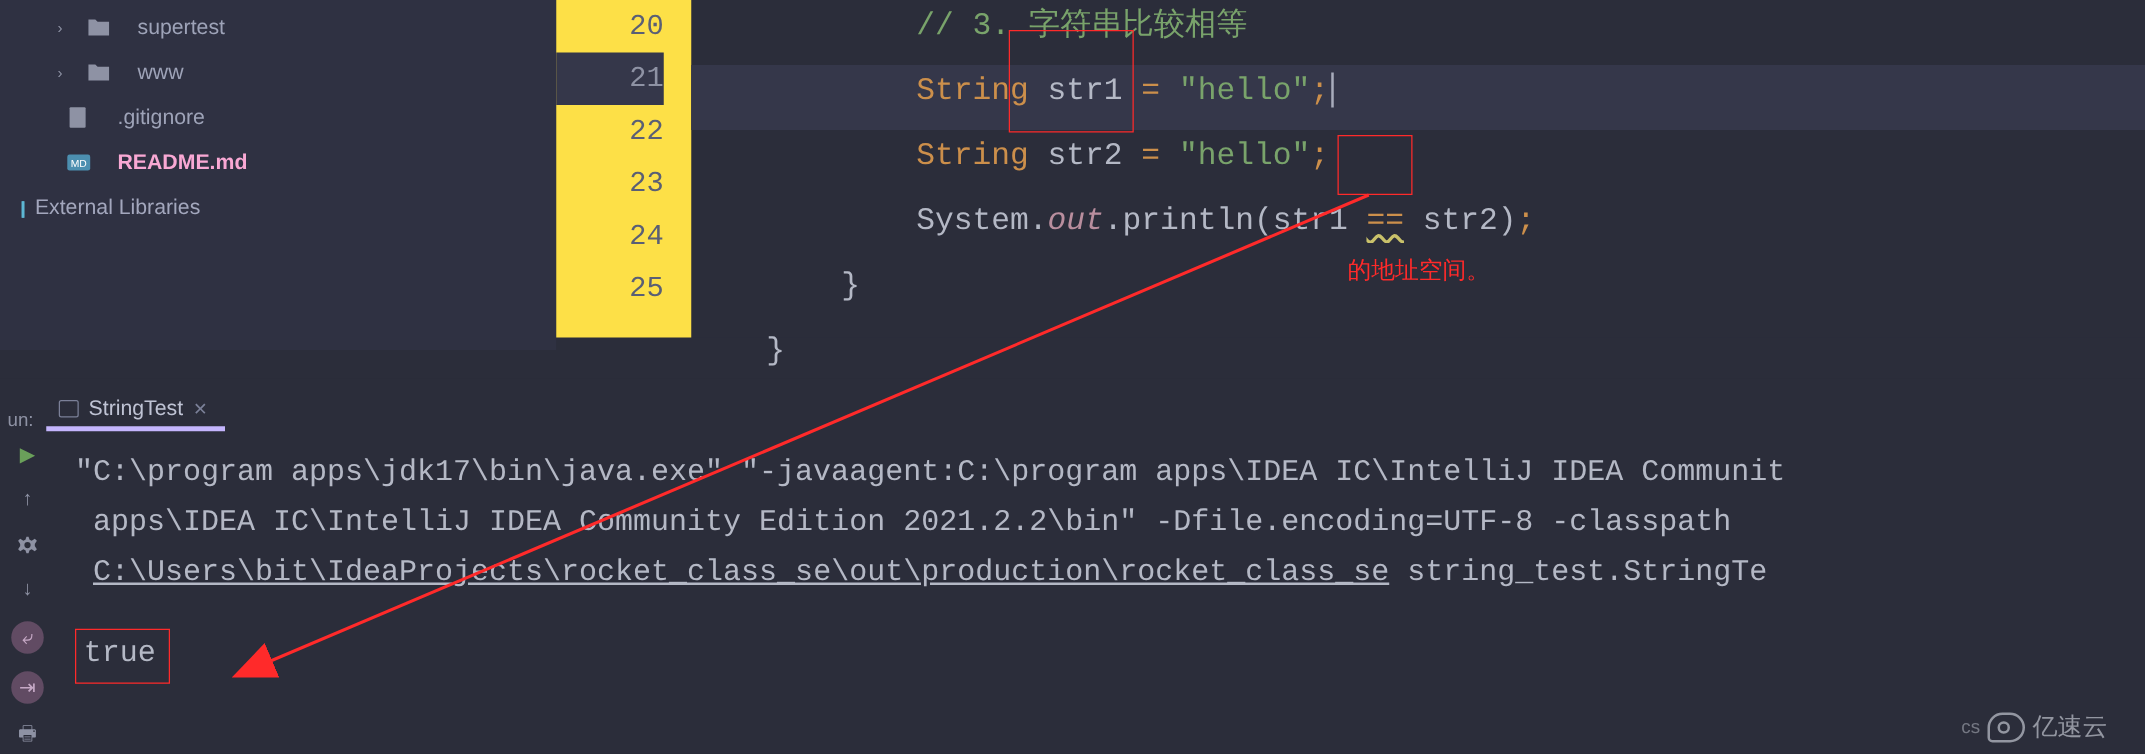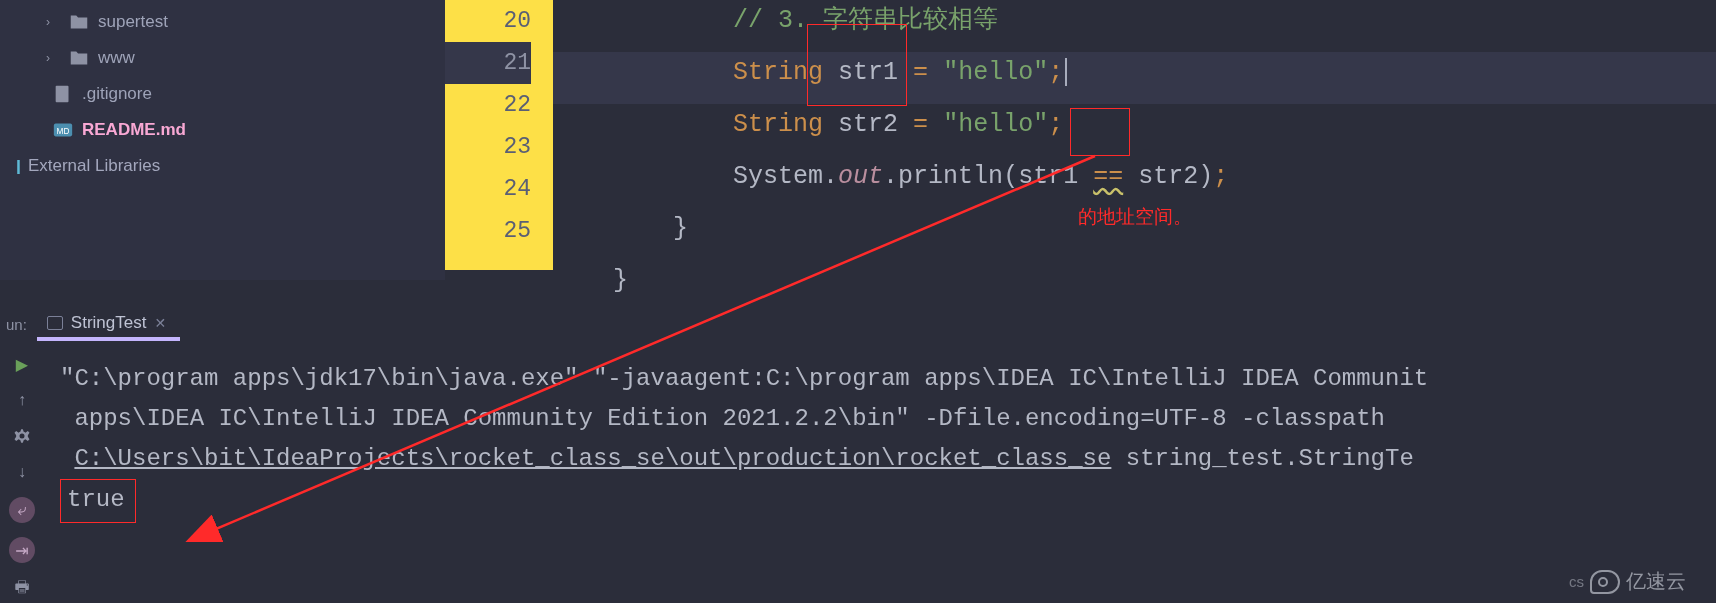--- a/index.html
+++ b/index.html
@@ -20,21 +20,21 @@
   .tree-item {
     display: flex; align-items: center;
     height: 36px;
     padding-left: 30px;
     font-size: 17px;
     color: #8e92a4;
     cursor: pointer;
   }
   .tree-item.indent { padding-left: 46px; }
   .tree-item .chev { width:16px; color:#8e92a4; font-size:12px; margin-right:6px; }
-  .fi { display:inline-flex; width:22px; height:16px; margin-right:8px; align-items:center; justify-content:flex-start; }
+  .fi { display:inline-flex; width:22px; height:16px; margin-right:20px; align-items:center; justify-content:flex-start; }
   .tree-item .label { color: #9ea3b8; }
   .tree-item.ext .label { color: #a3a7bd; }
   .tree-item.md .label { color: #f9a8d4; font-weight: bold; }
   .lib-icon { color:#5fbad6; font-size:14px; letter-spacing:-3px; margin-right:10px;}
   .scratch-icon { width:18px;height:14px;background:#3d9e9a;margin-right:10px;border-radius:2px; position:relative;}
   .scratch-icon:after{content:"";position:absolute;right:-3px;bottom:-3px;width:8px;height:8px;background:#718e5e;border-radius:50%;}
 
   .editor {
     position: absolute; left: 445px; top: 0; right:0; height: 270px;
     background: #2b2d3a;
@@ -63,21 +63,21 @@
 
   .redbox { position:absolute; border:1px solid #ff2a2a; pointer-events:none; }
   .annot { position:absolute; color:#ff2a2a; font-size:19px; line-height:26px; font-family:"Microsoft YaHei",sans-serif; }
 
   .bottom {
     position: absolute; left:0; right:0; bottom:0; height:300px;
     background:#2b2d3a;
   }
   .run-tabs {
     position:absolute; left:0; top:0; height:42px;
-    display:flex; align-items:center;
+    display:flex; align-items:flex-end;
     padding-left:6px;
   }
   .run-lbl { color:#8e92a4; font-size:15px; margin-right:10px; }
   .run-tab {
     display:flex; align-items:center; gap:8px;
     background:transparent;
     border-bottom:4px solid #c4b5fd;
     padding:6px 14px 4px 10px;
     color:#bfc3d4; font-size:17px;
   }
@@ -202,21 +202,21 @@
     <div class="tb" style="width:26px;height:26px;border-radius:50%;background:#614b63;color:#c5a8c5;">⤶</div>
     <div class="tb" style="width:26px;height:26px;border-radius:50%;background:#614b63;color:#c5a8c5;">⇥</div>
     <div class="tb">🖶</div>
 
   </div>
 
   <div class="console">
     <div><span>"C:\program apps\jdk17\bin\java.exe" "-javaagent:C:\program apps\IDEA IC\IntelliJ IDEA Communit</span></div>
     <div>&nbsp;<span>apps\IDEA IC\IntelliJ IDEA Community Edition 2021.2.2\bin" -Dfile.encoding=UTF-8 -classpath </span></div>
     <div>&nbsp;<span class="cmdpath">C:\Users\bit\IdeaProjects\rocket_class_se\out\production\rocket_class_se</span><span> string_test.StringTe</span></div>
-    <div style="font-family:Liberation Mono, monospace;"><span class="truebox">true</span></div>
+    <div style="margin-top:24px;font-family:Liberation Mono, monospace;"><span class="truebox">true</span></div>
   </div>
 </div>
 
 <svg class="arrow" style="left:0;top:0;" width="1716" height="603">
   <defs>
     <marker id="ah" markerWidth="14" markerHeight="12" refX="12" refY="6" orient="auto">
       <path d="M0,0 L14,6 L0,12 Z" fill="#ff2a2a"></path>
     </marker>
   </defs>
   <line x1="1095" y1="156" x2="190" y2="540" stroke="#ff2a2a" stroke-width="2.5" marker-end="url(#ah)"></line>

